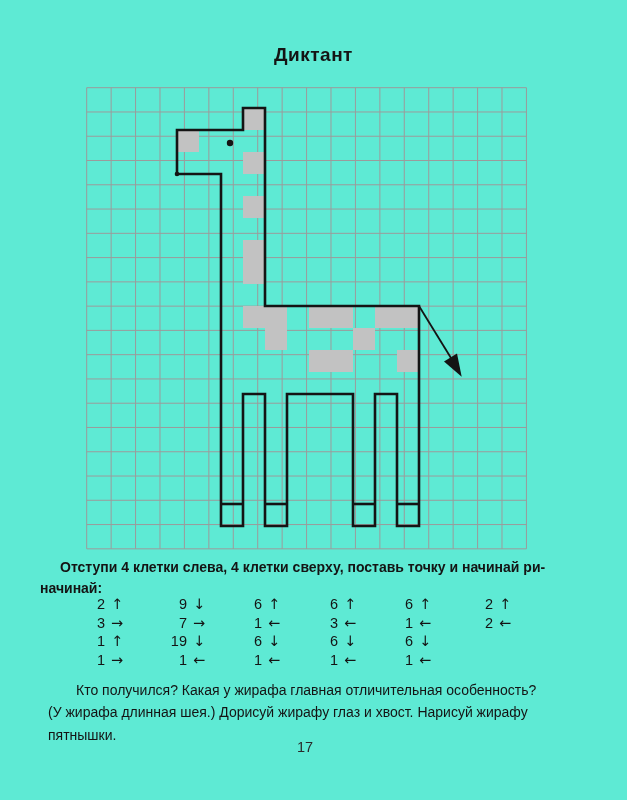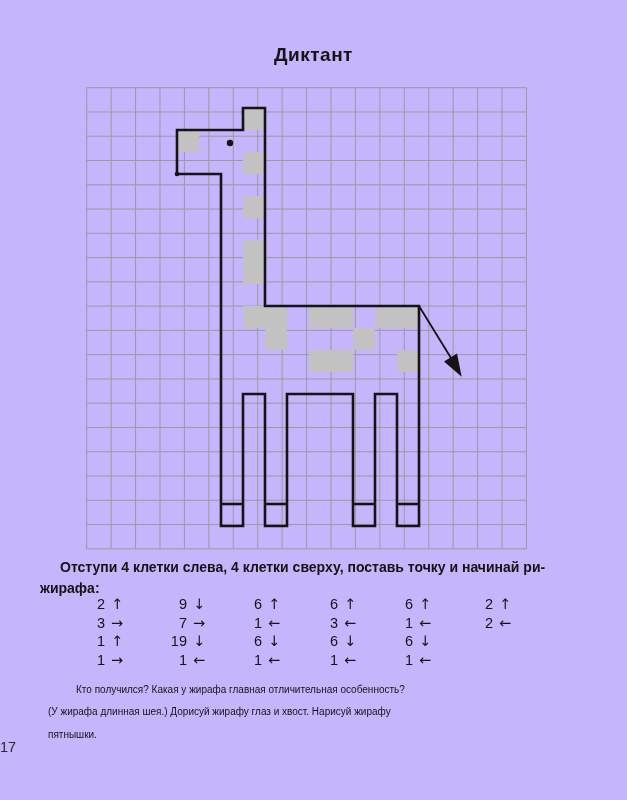--- a/index.html
+++ b/index.html
@@ -1,17 +1,17 @@
 <!DOCTYPE html>
 <html><head>
 <meta charset="utf-8">
 <style>
   html,body{margin:0;padding:0;background:#fff;}
   .page{
-    position:relative;width:627px;height:800px;background:#c4b5fd;
+    position:relative;width:627px;height:800px;background:#5eead4;
     font-family:"Liberation Sans","DejaVu Sans",sans-serif;color:#141414;
     overflow:hidden;
   }
   .title{
     position:absolute;top:44px;left:0;width:627px;text-align:center;
     font-size:19px;font-weight:bold;letter-spacing:0.5px;
   }
   .figure-wrap{position:absolute;top:0;left:0;width:627px;height:556px;}
   .instruction{
     position:absolute;top:557px;left:40px;width:540px;
@@ -24,25 +24,25 @@
   }
   .dict-row{
     display:grid;
     grid-template-columns:30px 24px 58px 24px 51px 24px 52px 24px 51px 24px 56px 24px;
     line-height:18.6px;height:18.6px;
   }
   .dnum{text-align:right;}
   .darr{text-align:center;font-family:"DejaVu Sans",sans-serif;}
   .question{
     position:absolute;top:679px;left:48px;width:545px;
-    font-size:10px;line-height:22.3px;white-space:nowrap;
+    font-size:14px;line-height:22.3px;white-space:nowrap;
   }
   .question .indent{text-indent:28px;}
   .pagenum{
-    position:absolute;top:739px;left:0;width:610px;
+    position:absolute;top:739px;left:0;width:610px;text-align:center;
     font-size:14.5px;color:#2a2a2a;
   }
 </style>
 </head>
 <body>
 
 <div class="page">
 
   <div class="title">Диктант</div>
 
@@ -73,21 +73,21 @@
         <path d="M397 504 L419 504" stroke="#141414" stroke-width="2.6"></path>
         <path d="M419 306 L451 358" stroke="#141414" stroke-width="1.8"></path>
         <polygon points="461.7,376.7 457,353.5 444,361.5" fill="#141414"></polygon>
         <circle cx="177" cy="174" r="2.3" fill="#141414"></circle>
         <circle cx="230" cy="143" r="3.2" fill="#141414"></circle>
       </svg>
   </div>
 
   <div class="instruction">
     <div class="indent">Отступи 4 клетки слева, 4 клетки сверху, поставь точку и начинай ри-</div>
-    <div>жирафа:</div>
+    <div>начинай:</div>
   </div>
 
   <div class="dict">
     <div class="dict-row">
       <span class="dnum">2</span>
         <span class="darr">↑</span>
       <span class="dnum">9</span>
         <span class="darr">↓</span>
       <span class="dnum">6</span>
         <span class="darr">↑</span>

